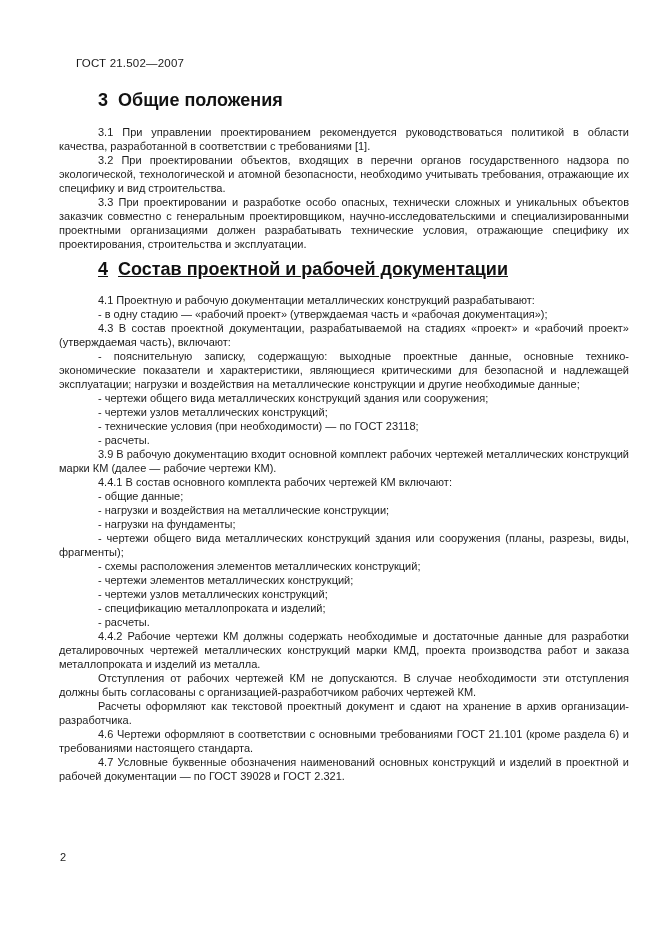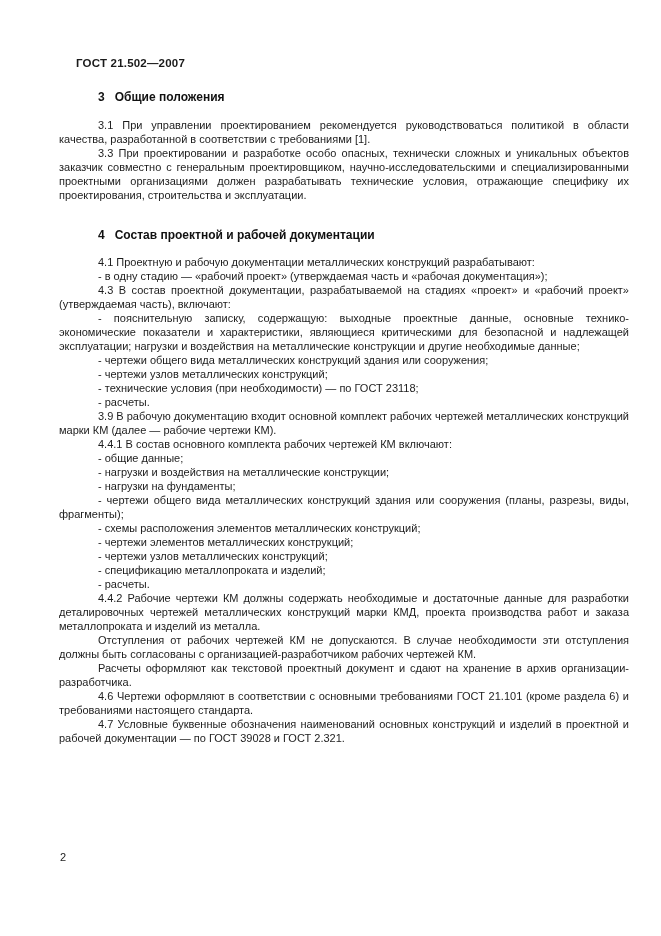--- a/index.html
+++ b/index.html
@@ -14,36 +14,37 @@
     box-sizing: border-box;
     padding: 57px 32px 0 59px;
     background: #ffffff;
     color: #1c1c1c;
     font-family: "Liberation Sans", sans-serif;
     overflow: hidden;
   }
   .doc-header {
     margin-left: 17px;
     font-size: 11.5px;
-    font-weight: 700;
+    font-weight: 400;
     letter-spacing: 0.2px;
     color: #1a1a1a;
   }
   h2.section-heading {
     margin: 21px 0 14px 39px;
-    font-size: 12px;
+    font-size: 18px;
     font-weight: 700;
     color: #111111;
   }
   h2.section-heading .sec-title {
     margin-left: 10px;
   }
   h2.section-heading.second {
-    margin-top: 26px;
+    margin-top: 8px;
     margin-bottom: 13px;
+    text-decoration: underline;
   }
   .body-text p {
     margin: 0;
     font-size: 11px;
     line-height: 14px;
     text-align: justify;
     text-indent: 39px;
     color: #1c1c1c;
   }
   .page-number {
@@ -58,20 +59,21 @@
 <body>
 
 <div class="page">
 
   <div class="doc-header">ГОСТ 21.502—2007</div>
 
   <h2 class="section-heading"><span>3</span><span class="sec-title">Общие положения</span></h2>
 
   <div class="body-text">
     <p>3.1 При управлении проектированием рекомендуется руководствоваться политикой в области качества, разработанной в соответствии с требованиями [1].</p>
+    <p>3.2 При проектировании объектов, входящих в перечни органов государственного надзора по экологической, технологической и атомной безопасности, необходимо учитывать требования, отражающие их специфику и вид строительства.</p>
     <p>3.3 При проектировании и разработке особо опасных, технически сложных и уникальных объектов заказчик совместно с генеральным проектировщиком, научно-исследовательскими и специализированными проектными организациями должен разрабатывать технические условия, отражающие специфику их проектирования, строительства и эксплуатации.</p>
   </div>
 
   <h2 class="section-heading second"><span>4</span><span class="sec-title">Состав проектной и рабочей документации</span></h2>
 
   <div class="body-text">
     <p>4.1 Проектную и рабочую документации металлических конструкций разрабатывают:</p>
     <p>- в одну стадию — «рабочий проект» (утверждаемая часть и «рабочая документация»);</p>
     <p>4.3 В состав проектной документации, разрабатываемой на стадиях «проект» и «рабочий проект» (утверждаемая часть), включают:</p>
     <p>- пояснительную записку, содержащую: выходные проектные данные, основные технико-экономические показатели и характеристики, являющиеся критическими для безопасной и надлежащей эксплуатации; нагрузки и воздействия на металлические конструкции и другие необходимые данные;</p>

